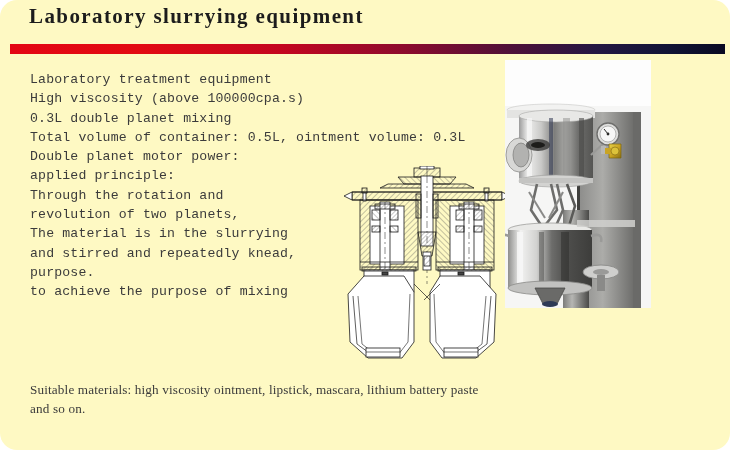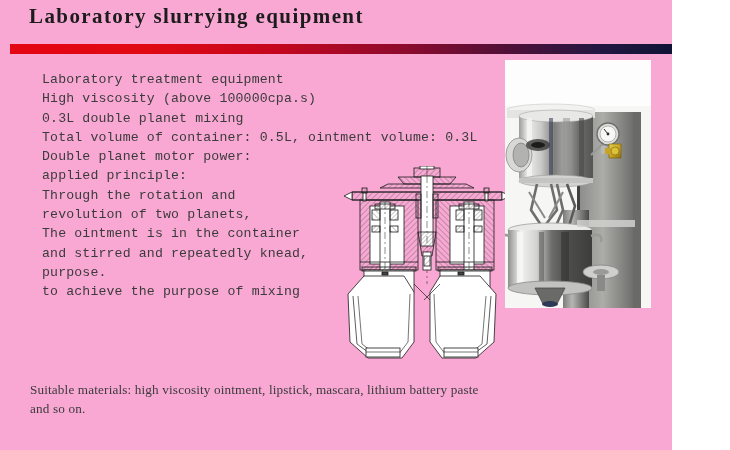--- a/index.html
+++ b/index.html
@@ -9,24 +9,25 @@
     background: #ffffff;
   }
   body {
     width: 730px;
     height: 450px;
     overflow: hidden;
     font-family: "Liberation Mono", "DejaVu Sans Mono", monospace;
   }
   .page {
     position: relative;
-    width: 672px;
+    width: 730px;
     height: 450px;
-    background: #f9a8d4;
+    background: #fef9c3;
     overflow: hidden;
+    border-radius: 17px;
   }
 
   
   .title {
     position: absolute;
     left: 29px;
     top: 4px;
     font-family: "Liberation Serif", "DejaVu Serif", serif;
     font-weight: bold;
     font-size: 21px;
@@ -52,21 +53,20 @@
         #111436 92%,
         #090a22 100%);
   }
 
   
   .spec-block {
     position: absolute;
     left: 30px;
     top: 70px;
     width: 430px;
-    margin-left: 12px;
   }
   .spec-line {
     font-family: "Liberation Mono", "DejaVu Sans Mono", monospace;
     font-size: 13.2px;
     line-height: 19.3px;
     color: #3b3b3b;
     white-space: pre;
     letter-spacing: 0.15px;
   }
 
@@ -117,21 +117,21 @@
 
   <div class="spec-block">
     <div class="spec-line">Laboratory treatment equipment</div>
     <div class="spec-line">High viscosity (above 100000cpa.s)</div>
     <div class="spec-line">0.3L double planet mixing</div>
     <div class="spec-line">Total volume of container: 0.5L, ointment volume: 0.3L</div>
     <div class="spec-line">Double planet motor power:</div>
     <div class="spec-line">applied principle:</div>
     <div class="spec-line">Through the rotation and</div>
     <div class="spec-line">revolution of two planets,</div>
-    <div class="spec-line">The ointment is in the container</div>
+    <div class="spec-line">The material is in the slurrying</div>
     <div class="spec-line">and stirred and repeatedly knead,</div>
     <div class="spec-line">purpose.</div>
     <div class="spec-line">to achieve the purpose of mixing</div>
   </div>
 
   <div class="drawing">
     <svg width="172" height="200" viewBox="0 0 172 200" xmlns="http://www.w3.org/2000/svg">
       <defs>
         <pattern id="hatchA" width="4" height="4" patternTransform="rotate(45)" patternUnits="userSpaceOnUse">
           <line x1="0" y1="0" x2="0" y2="4" stroke="#555" stroke-width="0.7"></line>

